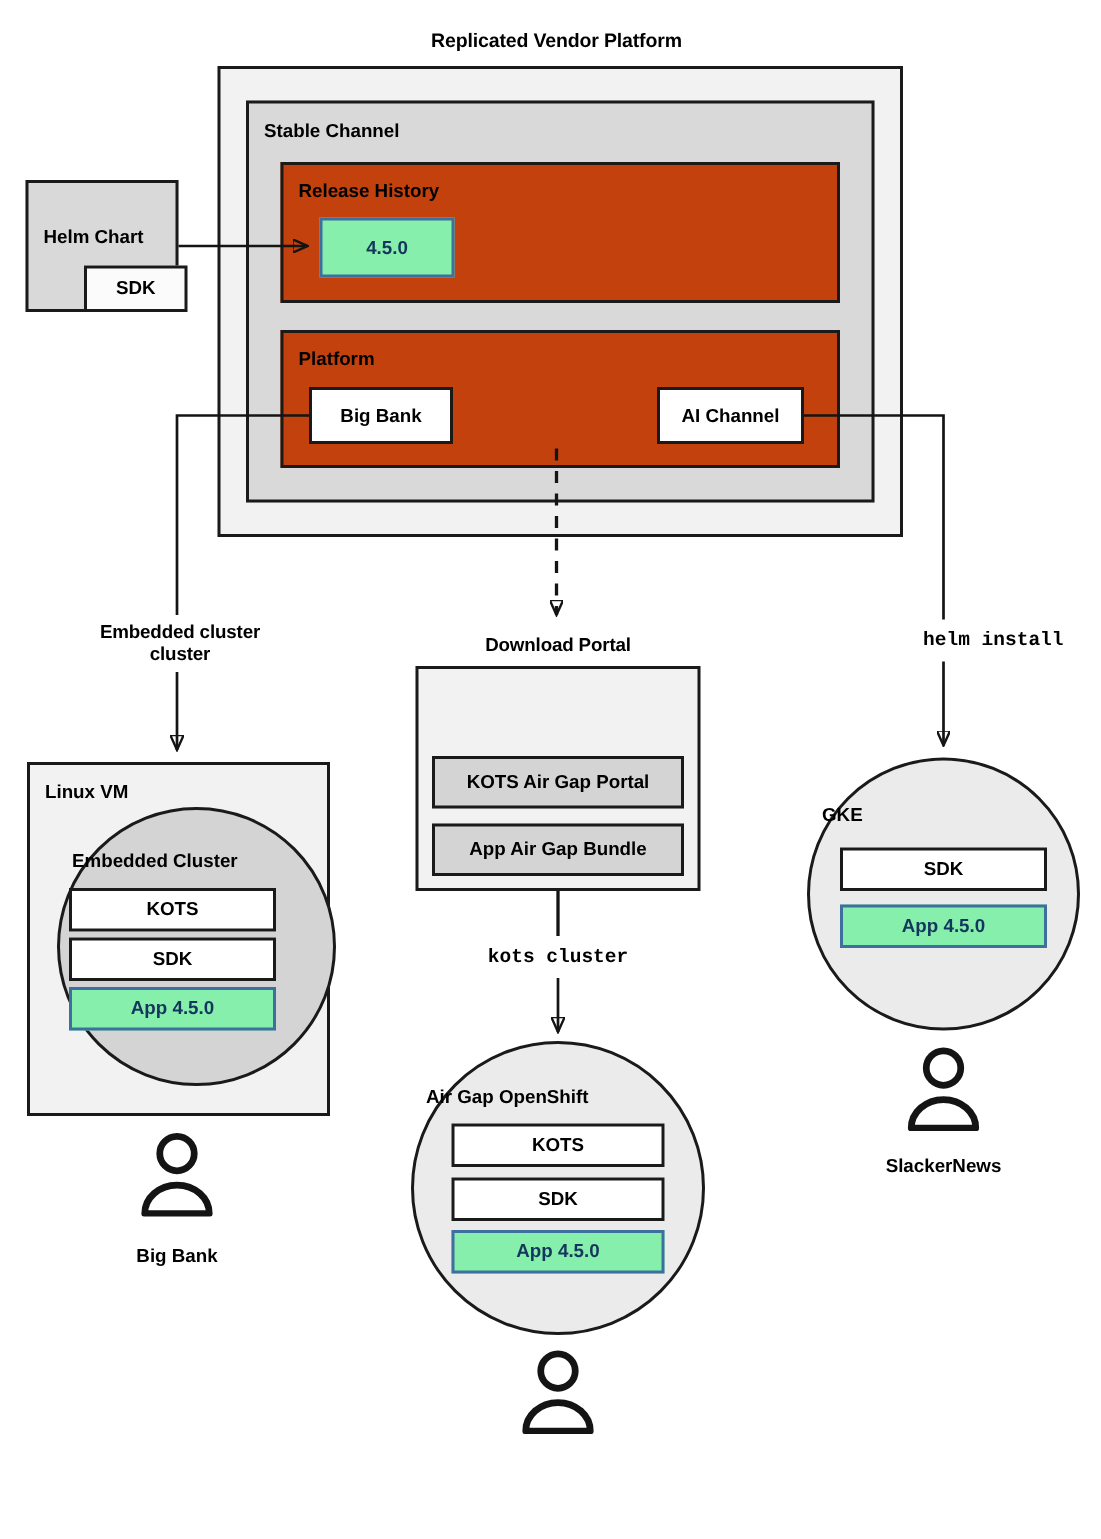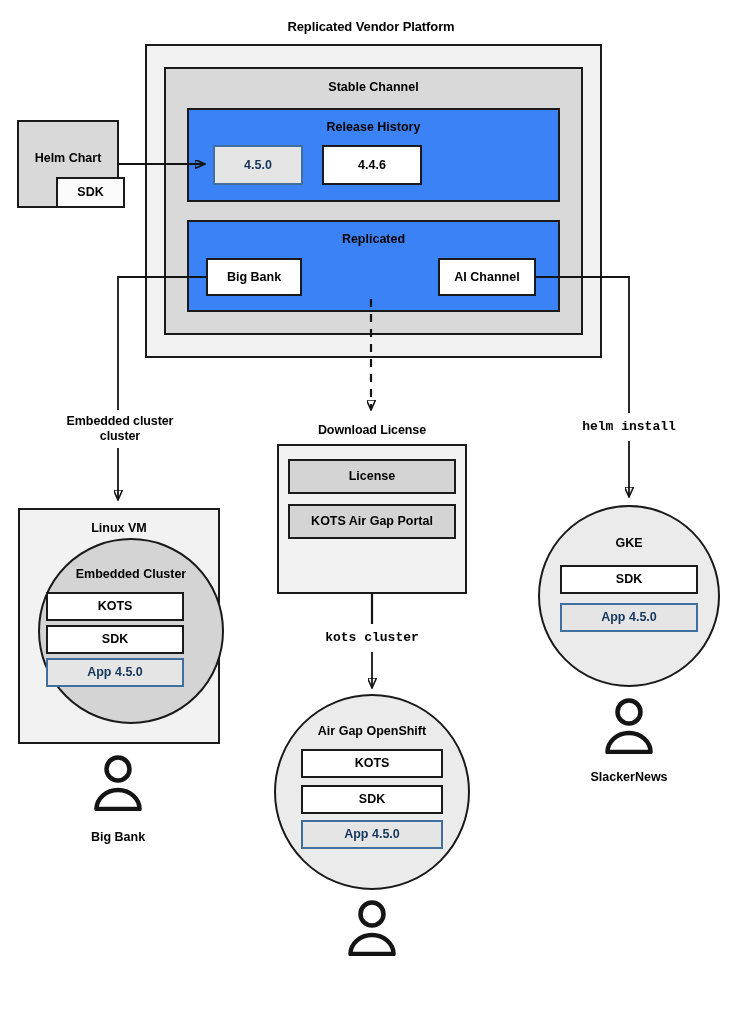--- a/index.html
+++ b/index.html
@@ -8,27 +8,27 @@
   #stage{position:absolute;left:0;top:0;width:678px;height:1026px;border-radius:29px;}
   svg.wires{position:absolute;left:0;top:0;width:734px;height:1026px;pointer-events:none;}
 
   .lbl{position:absolute;text-align:center;font-weight:bold;font-size:12.5px;
        line-height:15px;letter-spacing:-0.1px;}
   .mono{font-family:"Liberation Mono",monospace;font-weight:bold;font-size:13px;letter-spacing:0px;}
 
   .box{position:absolute;box-sizing:border-box;border:2px solid #1a1a1a;}
   .lv0{background:#f2f2f2;}
   .lv1{background:#d9d9d9;}
-  .lv2{background:#3b82f6;}
+  .lv2{background:#c2410c;}
   .white{background:#ffffff;}
   .grey{background:#d4d4d4;}
-  .blue{background:#e5e5e5;border-color:#3f6f9e;color:#14365c;}
+  .blue{background:#86efac;border-color:#3f6f9e;color:#14365c;}
 
-  .boxlabel{position:absolute;left:0;right:0;text-align:center;font-weight:bold;
-            font-size:12.5px;line-height:15px;}
+  .boxlabel{position:absolute;left:0;right:0;font-weight:bold;
+            font-size:12.5px;line-height:15px;padding-left:10px;}
   .ctr{display:flex;align-items:center;justify-content:center;text-align:center;
        font-weight:bold;font-size:12.5px;line-height:15px;}
 
   .circ{position:absolute;box-sizing:border-box;border:2.5px solid #1a1a1a;
         border-radius:50%;background:#ebebeb;}
   .circ-dk{background:#d4d4d4;}
 
   .person{position:absolute;}
   .caption{position:absolute;text-align:center;font-weight:bold;font-size:12.5px;
            line-height:15px;left:0;width:100%;}
@@ -46,26 +46,23 @@
     <div class="boxlabel" style="top:11px;">Stable Channel</div>
   </div>
 
   <div class="box lv2" style="left:187px;top:108px;width:373px;height:94px;">
     <div class="boxlabel" style="top:10px;">Release History</div>
   </div>
 
   <div class="box blue ctr" style="left:213px;top:145px;width:90px;height:40px;">
     <span>4.5.0</span>
   </div>
-  <div class="box white ctr" style="left:322px;top:145px;width:100px;height:40px;">
-    <span>4.4.6</span>
-  </div>
 
   <div class="box lv2" style="left:187px;top:220px;width:373px;height:92px;">
-    <div class="boxlabel" style="top:10px;">Replicated</div>
+    <div class="boxlabel" style="top:10px;">Platform</div>
   </div>
 
   <div class="box white ctr" style="left:206px;top:258px;width:96px;height:38px;">
     <span>Big Bank</span>
   </div>
   <div class="box white ctr" style="left:438px;top:258px;width:98px;height:38px;">
     <span>AI Channel</span>
   </div>
 
   <div class="box lv1" style="left:17px;top:120px;width:102px;height:88px;">
@@ -75,31 +72,31 @@
     <span>SDK</span>
   </div>
 
   <div class="lbl" style="left:50px;top:414px;width:140px;">
     <span>Embedded cluster</span><br>
     <span>cluster</span>
   </div>
 
   <div class="lbl mono" style="left:292px;top:630px;width:160px;">kots cluster</div>
 
-  <div class="lbl mono" style="left:549px;top:419px;width:160px;">helm install</div>
+  <div class="lbl mono" style="left:549px;top:419px;width:160px;text-align:right;">helm install</div>
 
-  <div class="lbl" style="left:292px;top:423px;width:160px;">Download License</div>
+  <div class="lbl" style="left:292px;top:423px;width:160px;">Download Portal</div>
 
   <div class="box lv0" style="left:277px;top:444px;width:190px;height:150px;"></div>
 
-  <div class="box grey ctr" style="left:288px;top:459px;width:168px;height:35px;">
-    <span>License</span>
-  </div>
   <div class="box grey ctr" style="left:288px;top:504px;width:168px;height:35px;">
     <span>KOTS Air Gap Portal</span>
+  </div>
+  <div class="box grey ctr" style="left:288px;top:549px;width:168px;height:35px;">
+    <span>App Air Gap Bundle</span>
   </div>
 
   <div class="box lv0" style="left:18px;top:508px;width:202px;height:236px;">
     <div class="boxlabel" style="top:11px;">Linux VM</div>
   </div>
   <div class="circ circ-dk" style="left:38px;top:538px;width:186px;height:186px;"></div>
   <div class="boxlabel" style="left:38px;top:567px;width:186px;">Embedded Cluster</div>
 
   <div class="box white ctr" style="left:46px;top:592px;width:138px;height:29px;">
     <span>KOTS</span>

